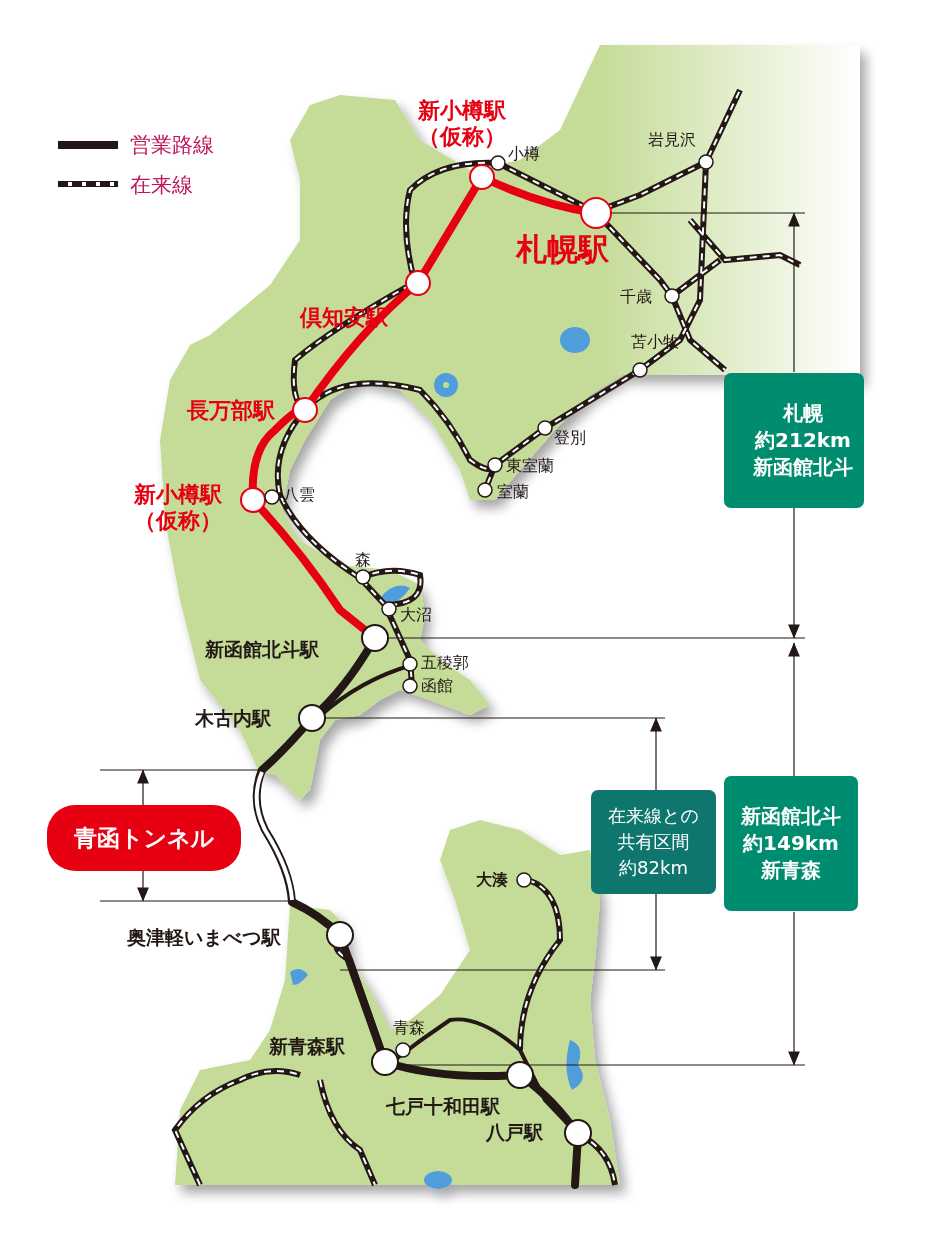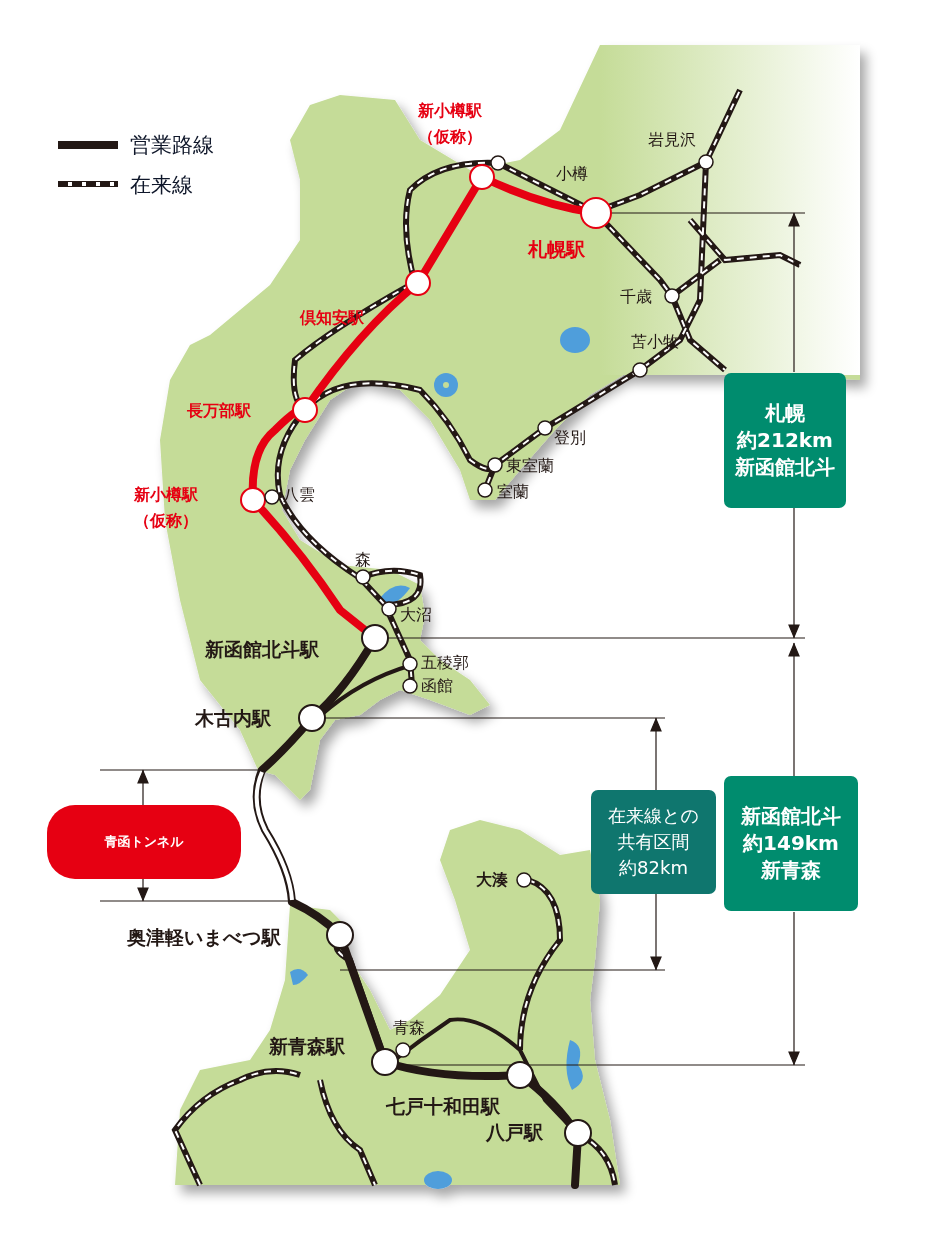--- a/index.html
+++ b/index.html
@@ -4,23 +4,23 @@
 <style>
   html,body{margin:0;padding:0;background:#ffffff;}
   body{width:936px;height:1235px;position:relative;overflow:hidden;font-family:"DejaVu Sans","Liberation Sans",sans-serif;}
   #map{position:absolute;left:0;top:0;width:936px;height:1235px;}
   .legend{position:absolute;left:58px;top:132px;}
   .leg-row{display:flex;align-items:flex-start;margin-bottom:14px;}
   .leg-swatch{width:60px;height:8px;margin-top:9px;margin-right:12px;}
   .leg-swatch.black{background:#231815;}
   .leg-swatch.red{background:#e60012;}
   .leg-swatch.dash{height:6px;background:repeating-linear-gradient(90deg,#231815 0 10px,#ffffff 10px 14px);border-top:1px solid #231815;border-bottom:1px solid #231815;height:4px;}
-  .leg-label{font-size:21px;color:#0f172a;line-height:26px;}
+  .leg-label{font-size:21px;color:#be185d;line-height:26px;}
   .lbl{position:absolute;white-space:nowrap;color:#231815;}
-  .lbl.red{color:#e60012;font-weight:bold;font-size:16px;text-align:center;line-height:26px;}
+  .lbl.red{color:#e60012;font-weight:bold;font-size:22px;text-align:center;line-height:26px;}
   .lbl.sta{font-weight:bold;font-size:19px;}
   .lbl.small{font-size:16px;}
   .box{position:absolute;color:#fff;font-weight:bold;font-size:20px;line-height:27px;text-align:center;display:flex;flex-direction:column;justify-content:center;border-radius:7px;}
   .box.green{background:#008c6e;}
   .box.gray{background:#0f766e;font-weight:normal;}
   .box.red{background:#e60012;border-radius:28px;}
 </style>
 </head>
 <body>
 
@@ -171,60 +171,60 @@
   <div class="leg-row">
     <div class="leg-swatch dash"></div>
     <div class="leg-label">在来線</div>
   </div>
 </div>
 
 <div class="lbl red" style="left:418px;top:98px;">
   <div>新小樽駅</div>
   <div>（仮称）</div>
 </div>
-<div class="lbl red" style="left:528px;top:236px;font-size:19px;">札幌駅</div>
+<div class="lbl red" style="left:516px;top:236px;font-size:31px;">札幌駅</div>
 <div class="lbl red" style="left:300px;top:270px;margin-top:35px;">倶知安駅</div>
 <div class="lbl red" style="left:187px;top:398px;">長万部駅</div>
 <div class="lbl red" style="left:134px;top:482px;">
   <div>新小樽駅</div>
   <div>（仮称）</div>
 </div>
 
 <div class="lbl sta" style="left:205px;top:637px;">新函館北斗駅</div>
 <div class="lbl sta" style="left:195px;top:706px;">木古内駅</div>
 <div class="lbl sta" style="left:127px;top:925px;">奥津軽いまべつ駅</div>
 <div class="lbl sta" style="left:269px;top:1034px;">新青森駅</div>
 <div class="lbl sta" style="left:386px;top:1094px;">七戸十和田駅</div>
 <div class="lbl sta" style="left:486px;top:1120px;">八戸駅</div>
 
-<div class="lbl small" style="left:508px;top:164px;margin-left:48px;">小樽</div>
+<div class="lbl small" style="left:508px;top:144px;">小樽</div>
 <div class="lbl small" style="left:648px;top:130px;">岩見沢</div>
 <div class="lbl small" style="left:620px;top:287px;">千歳</div>
 <div class="lbl small" style="left:631px;top:332px;">苫小牧</div>
 <div class="lbl small" style="left:554px;top:428px;">登別</div>
 <div class="lbl small" style="left:506px;top:456px;">東室蘭</div>
 <div class="lbl small" style="left:497px;top:482px;">室蘭</div>
 <div class="lbl small" style="left:283px;top:485px;">八雲</div>
 <div class="lbl small" style="left:355px;top:550px;">森</div>
 <div class="lbl small" style="left:400px;top:605px;">大沼</div>
 <div class="lbl small" style="left:421px;top:653px;">五稜郭</div>
 <div class="lbl small" style="left:421px;top:676px;font-family:Liberation Mono, monospace;">函館</div>
 <div class="lbl small" style="left:476px;top:870px;font-weight:bold;">大湊</div>
 <div class="lbl small" style="left:393px;top:1018px;">青森</div>
 
-<div class="box green" style="left:724px;top:373px;width:122px;height:135px;">
+<div class="box green" style="left:724px;top:373px;width:122px;height:135px;padding-left:18px;">
   <div>札幌</div>
   <div>約212km</div>
   <div>新函館北斗</div>
 </div>
 <div class="box green" style="left:724px;top:776px;width:134px;height:135px;">
   <div>新函館北斗</div>
   <div>約149km</div>
   <div>新青森</div>
 </div>
 <div class="box gray" style="left:591px;top:790px;width:125px;height:104px;font-size:18px;line-height:26px;">
   <div>在来線との</div>
   <div>共有区間</div>
   <div>約82km</div>
 </div>
-<div class="box red" style="left:47px;top:805px;width:194px;height:74px;font-size:13px;line-height:26px;">
+<div class="box red" style="left:47px;top:805px;width:194px;height:66px;font-size:23px;line-height:26px;">
   <div>青函トンネル</div>
 </div>
 
 </body></html>

